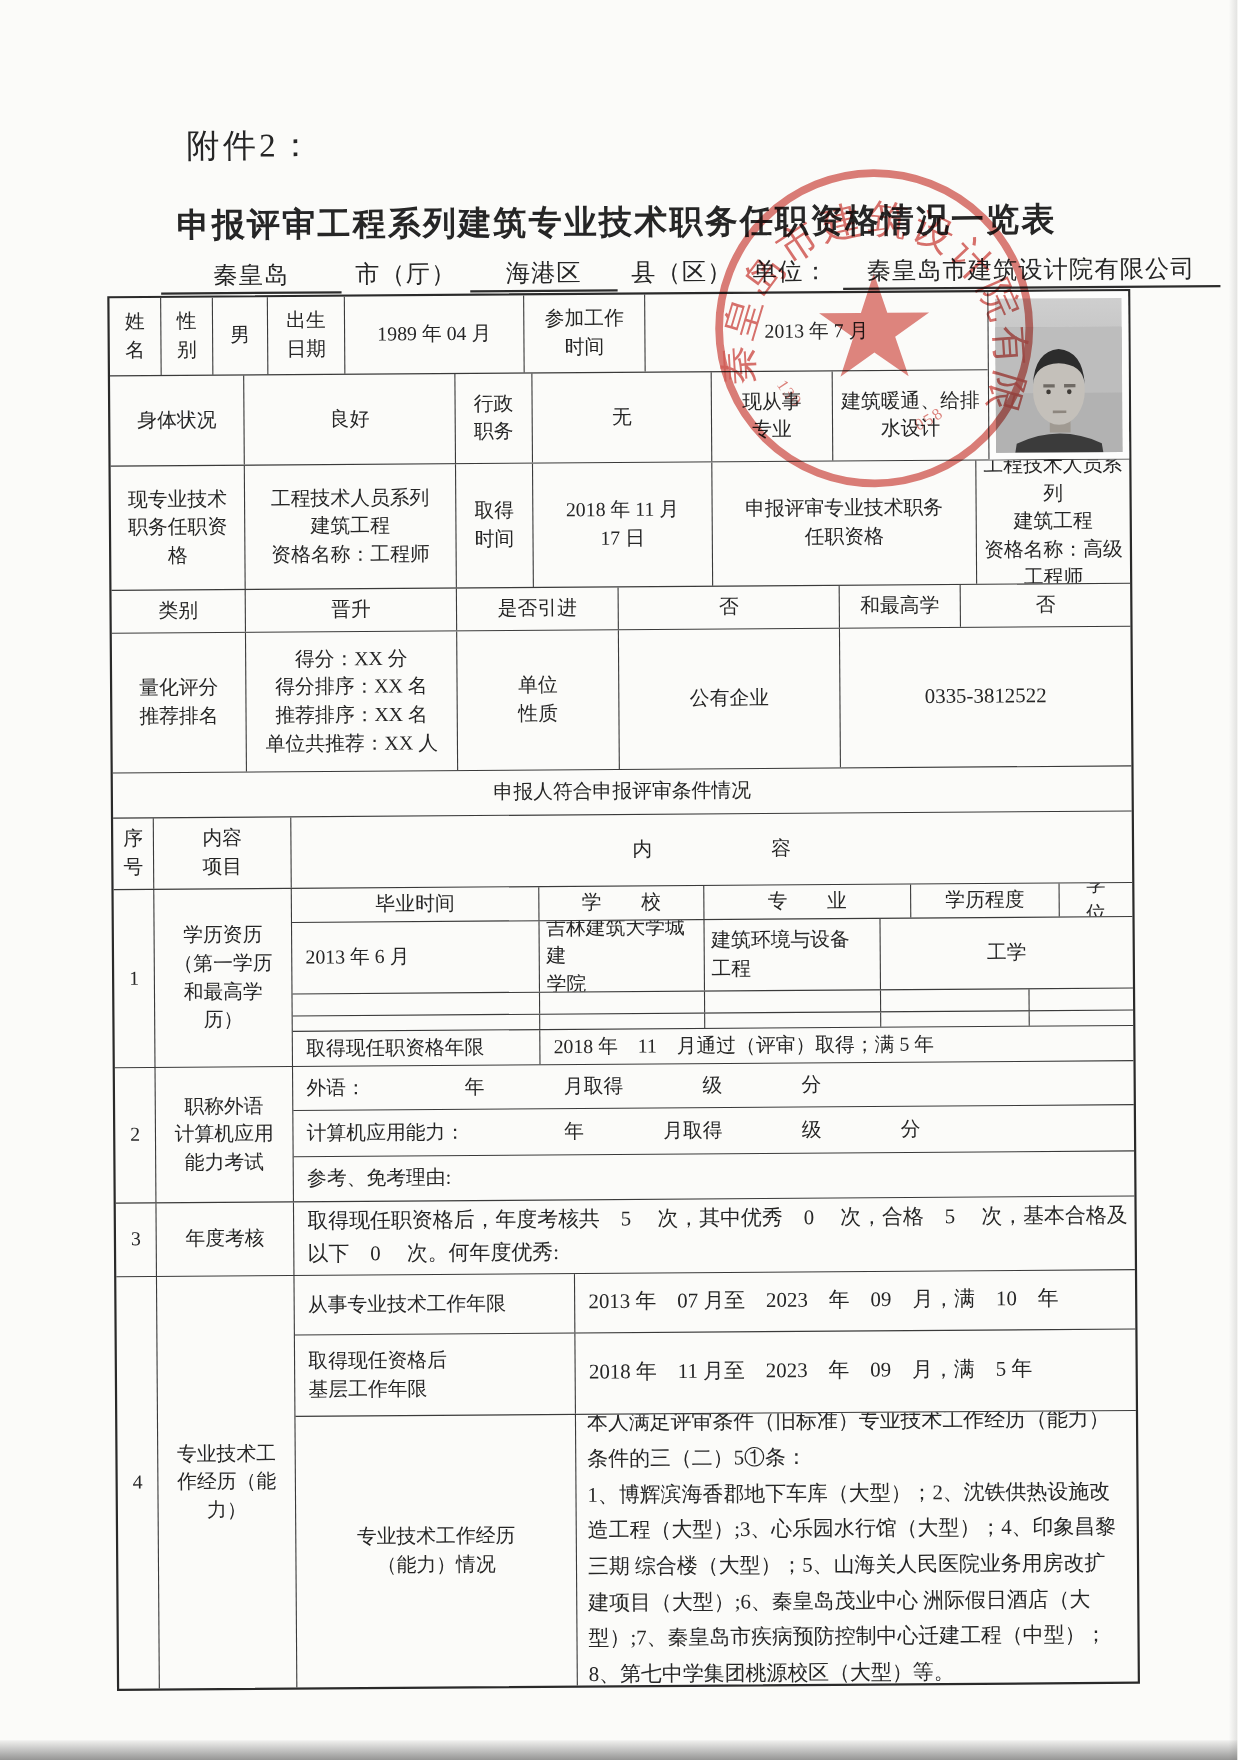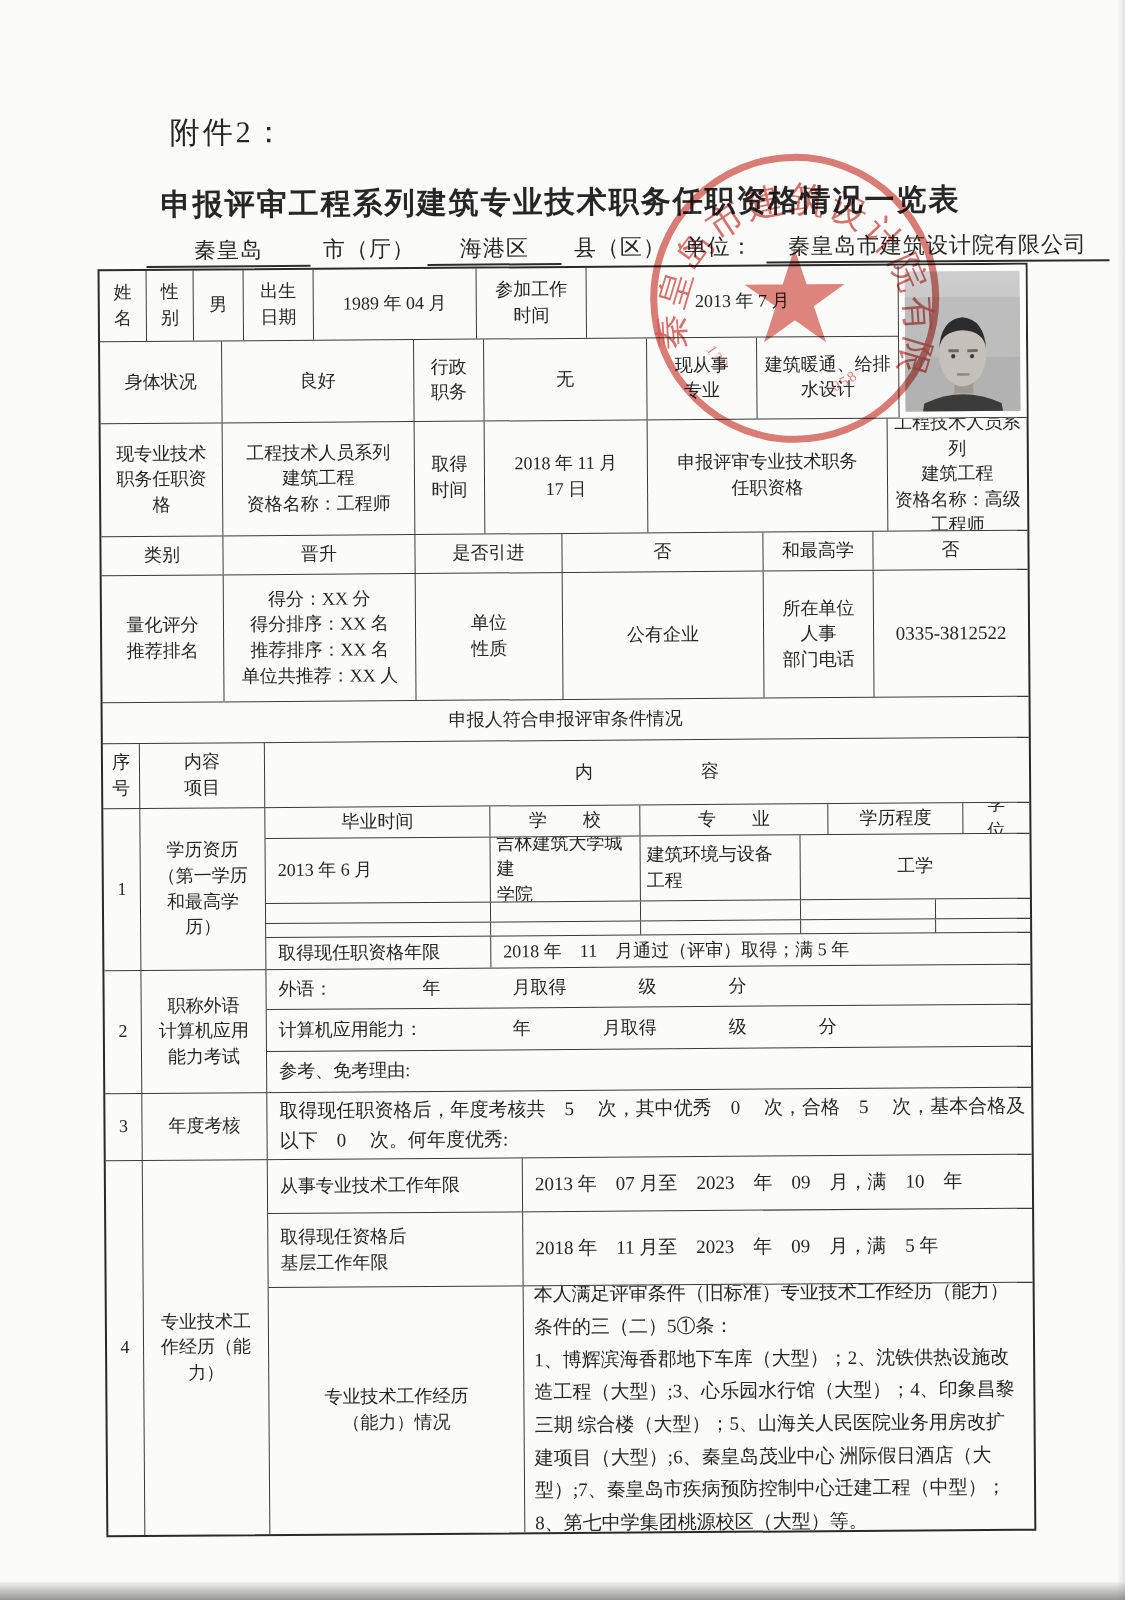--- a/index.html
+++ b/index.html
@@ -134,23 +134,20 @@
     <div class="r" style="height:126px">
       <div class="c" style="width:122px">量化评分
 推荐排名</div>
       <div class="c" style="width:192px">得分：XX 分
 得分排序：XX 名
 推荐排序：XX 名
 单位共推荐：XX 人</div>
       <div class="c" style="width:147px">单位
 性质</div>
       <div class="c" style="width:201px">公有企业</div>
-      <div class="c" style="width:110px">所在单位
-人事
-部门电话</div>
       <div class="c fill big">0335-3812522</div>
     </div>
 
     <div class="r" style="height:40px">
       <div class="c fill">申报人符合申报评审条件情况</div>
     </div>
 
     <div class="r" style="height:64px">
       <div class="c" style="width:37px">序
 号</div>

